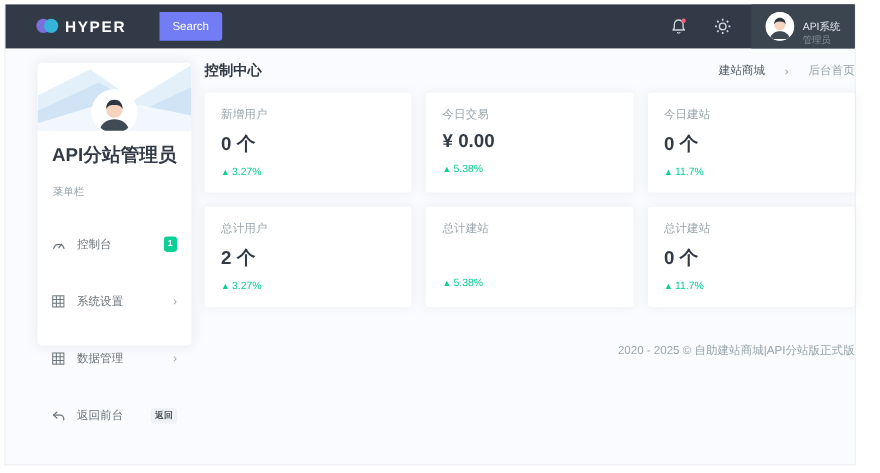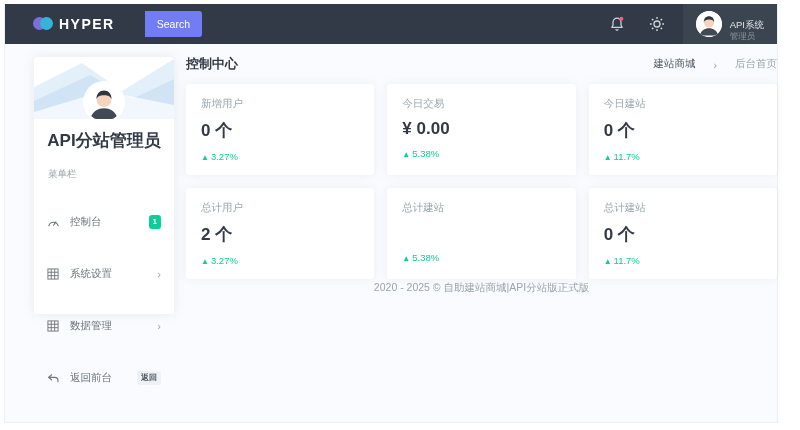--- a/index.html
+++ b/index.html
@@ -63,21 +63,21 @@
   .breadcrumb .bc-first { color:#4b5864; cursor:pointer; }
   .breadcrumb .bc-last { color:#98a6ad; }
   .cards { display:grid; grid-template-columns:repeat(3,1fr); gap:13px; margin-top:9px; }
   .card { background:#ffffff; border-radius:3px; height:91px; padding:13px 15px;
     box-shadow:0 0 10px rgba(154,161,171,.14); }
   .card-label { font-size:10.5px; color:#98a6ad; }
   .card-value { font-size:17px; font-weight:bold; color:#323a46; margin-top:8px;
     min-height:20px; }
   .card-delta { font-size:9.5px; color:#0acf97; margin-top:9px; }
   .card-delta .up { font-size:8px; margin-right:2px; }
-  .footer { display:flex; justify-content:center; margin-top:2px;
+  .footer { display:flex; justify-content:flex-end; margin-top:33px;
     font-size:10.5px; color:#98a6ad; }
 </style>
 </head>
 <body>
 
 <div class="app">
 
   <div class="navbar">
     <div class="logo">
       <span class="logo-circles">

